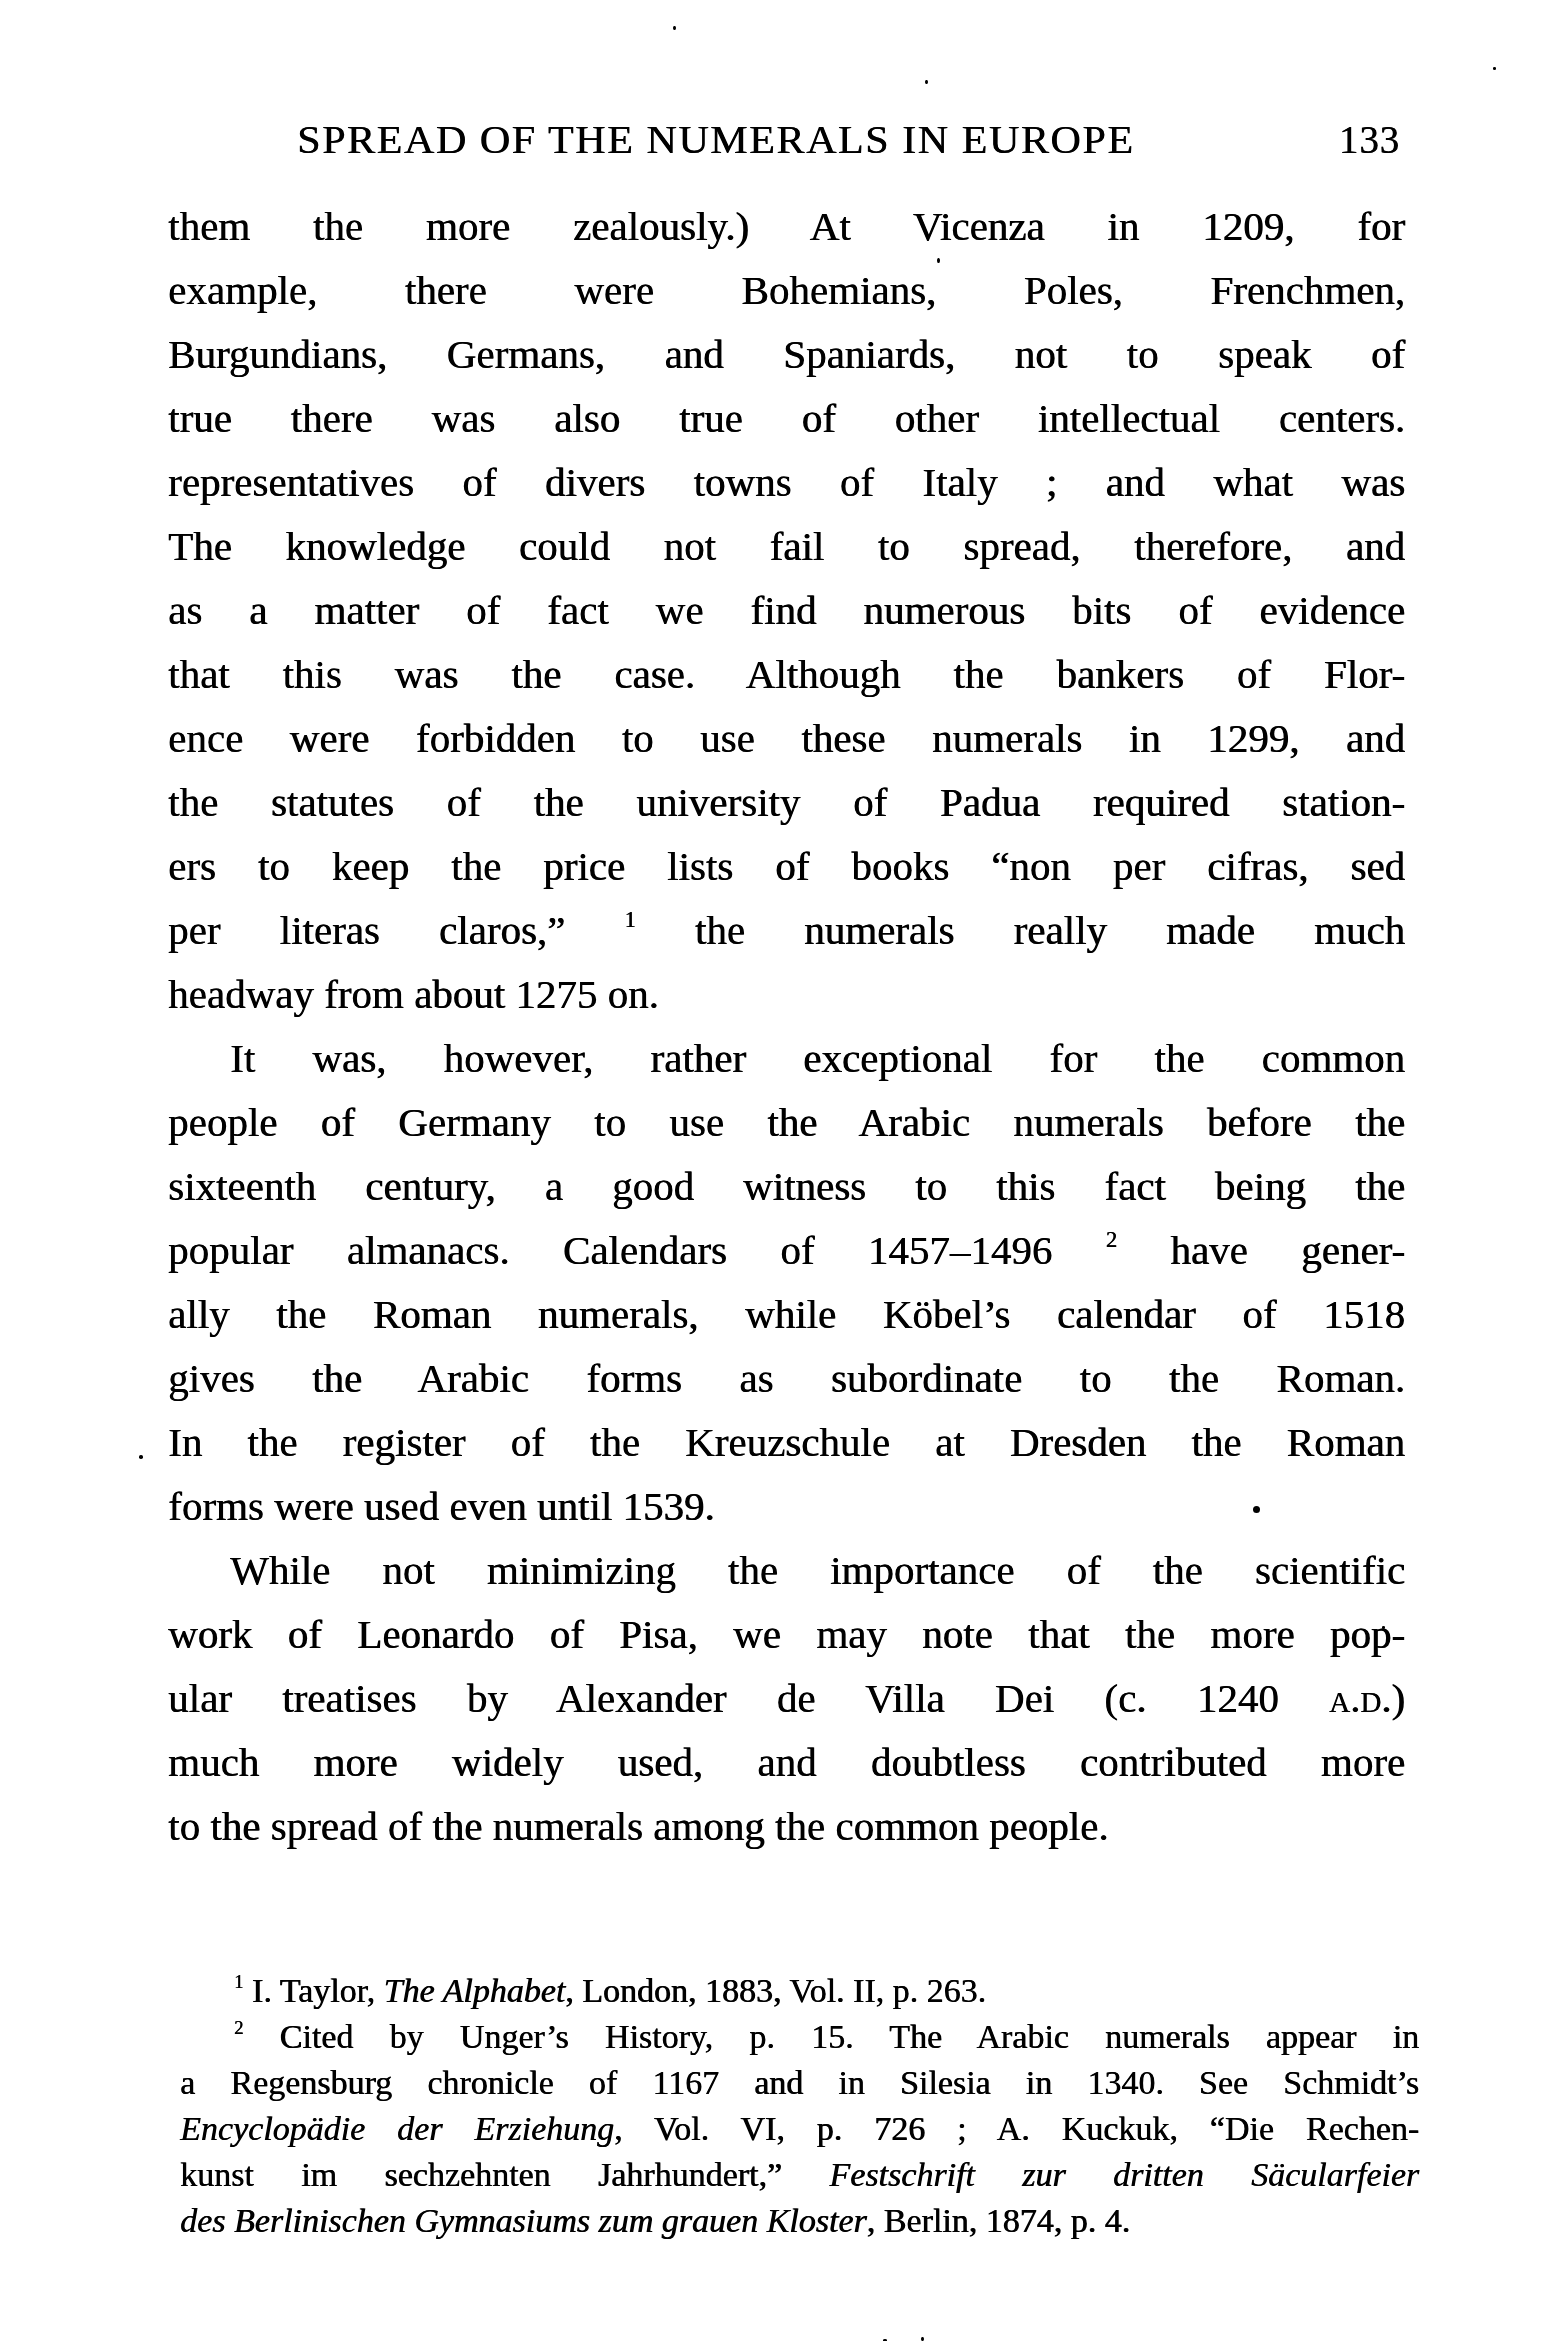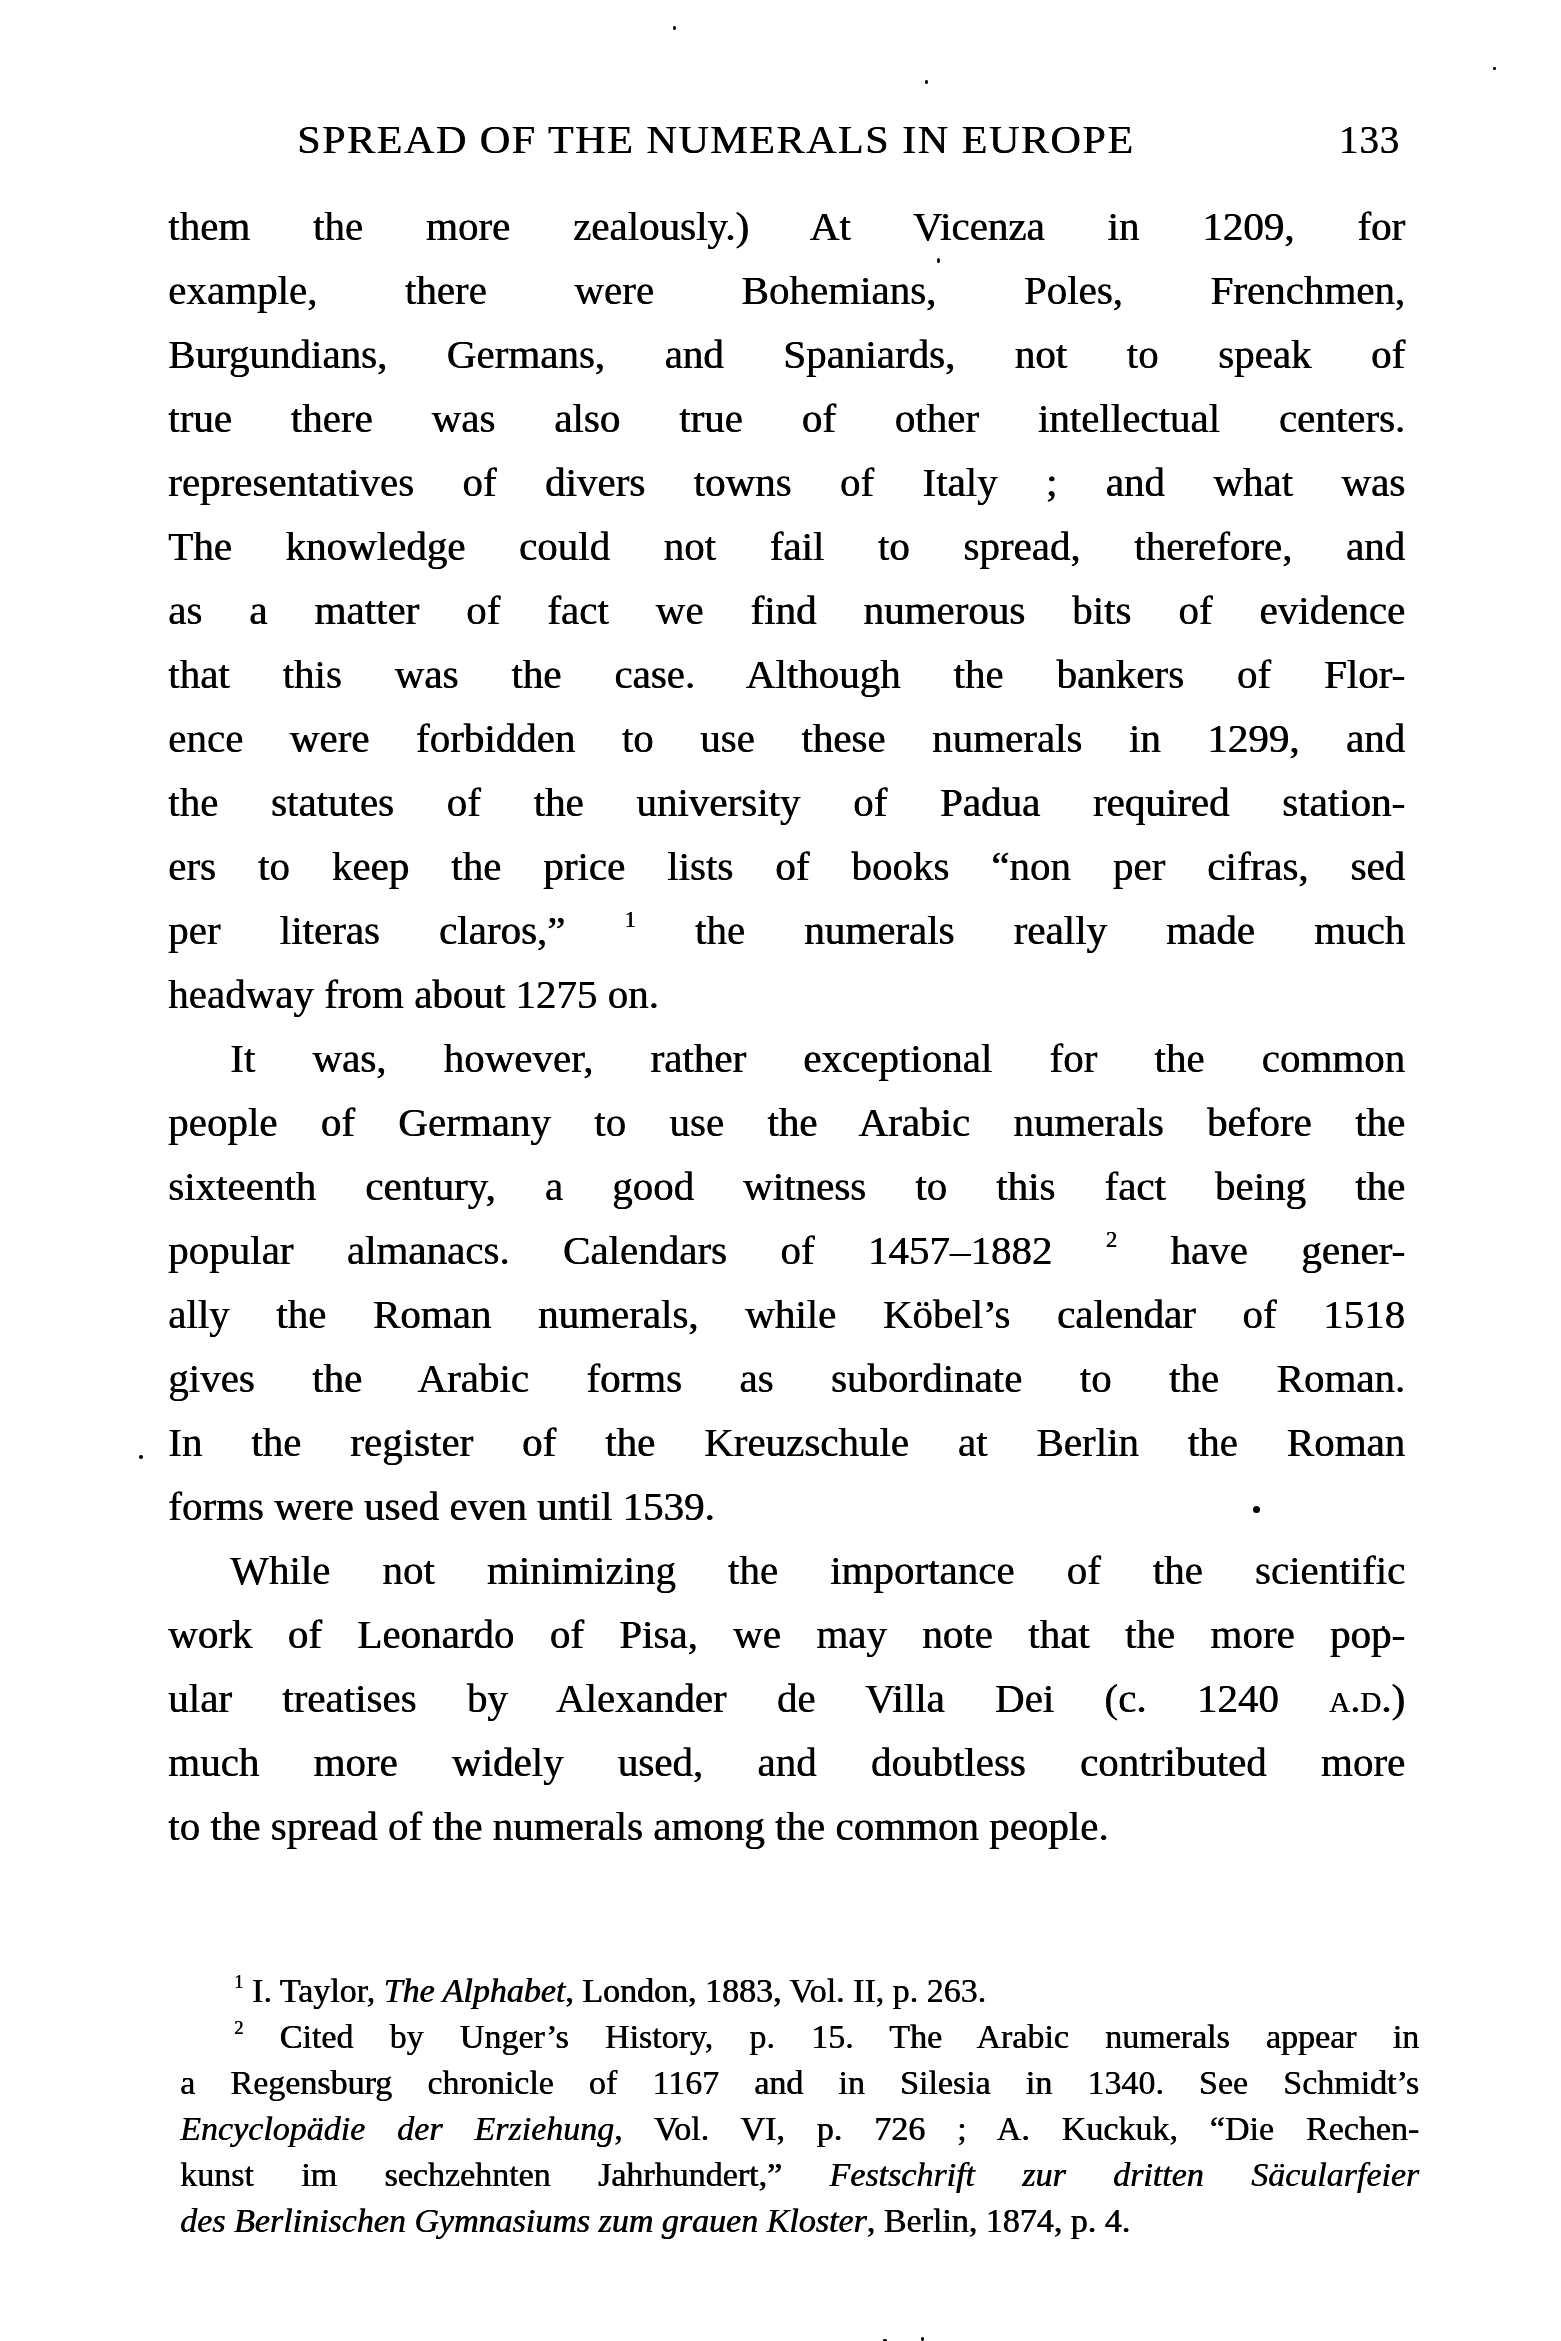--- a/index.html
+++ b/index.html
@@ -114,24 +114,24 @@
         <div class="line"><span>ence were forbidden to use these numerals in 1299, and</span></div>
         <div class="line"><span>the statutes of the university of Padua required station-</span></div>
         <div class="line"><span>ers to keep the price lists of books “non per cifras, sed</span></div>
         <div class="line"><span>per literas claros,” </span><span class="seg-sup">1</span><span> the numerals really made much</span></div>
         <div class="line last"><span>headway from about 1275 on.</span></div>
       </div>
       <div>
         <div class="line indent"><span>It was, however, rather exceptional for the common</span></div>
         <div class="line"><span>people of Germany to use the Arabic numerals before the</span></div>
         <div class="line"><span>sixteenth century, a good witness to this fact being the</span></div>
-        <div class="line"><span>popular almanacs. Calendars of 1457–1882 </span><span class="seg-sup">2</span><span> have gener-</span></div>
+        <div class="line"><span>popular almanacs. Calendars of 1457–1496 </span><span class="seg-sup">2</span><span> have gener-</span></div>
         <div class="line"><span>ally the Roman numerals, while Köbel’s calendar of 1518</span></div>
         <div class="line"><span>gives the Arabic forms as subordinate to the Roman.</span></div>
-        <div class="line"><span>In the register of the Kreuzschule at Berlin the Roman</span></div>
+        <div class="line"><span>In the register of the Kreuzschule at Dresden the Roman</span></div>
         <div class="line last"><span>forms were used even until 1539.</span></div>
       </div>
       <div>
         <div class="line indent"><span>While not minimizing the importance of the scientific</span></div>
         <div class="line"><span>work of Leonardo of Pisa, we may note that the more pop-</span></div>
         <div class="line"><span>ular treatises by Alexander de Villa Dei (c. 1240 </span><span class="seg-sc">A.D.</span><span>)</span></div>
         <div class="line"><span>much more widely used, and doubtless contributed more</span></div>
         <div class="line last"><span>to the spread of the numerals among the common people.</span></div>
       </div>
     </div>

